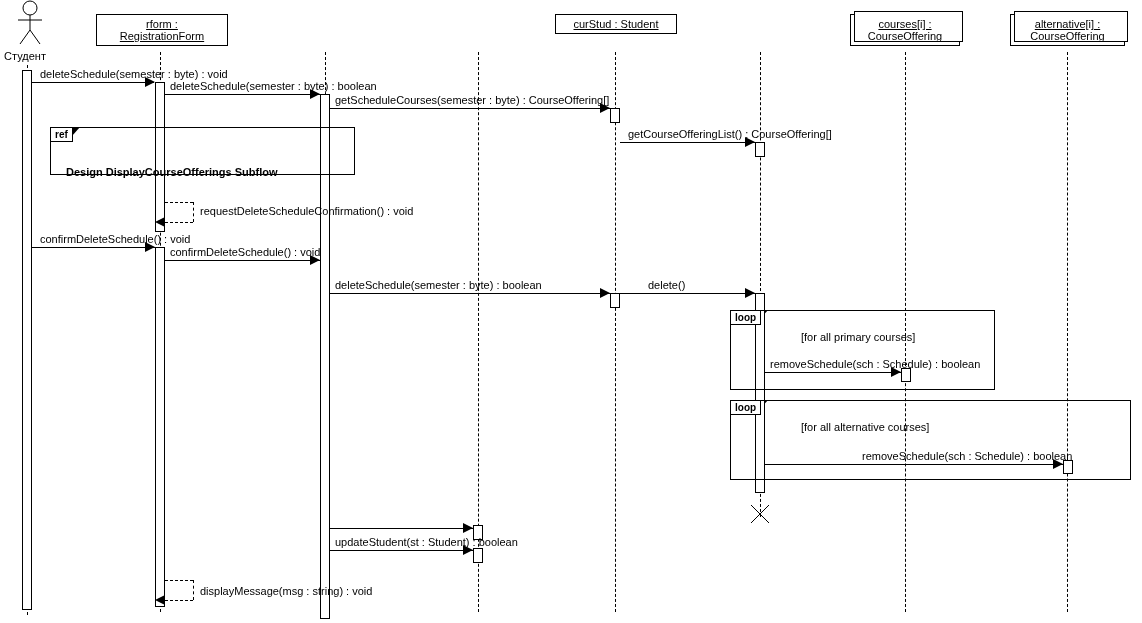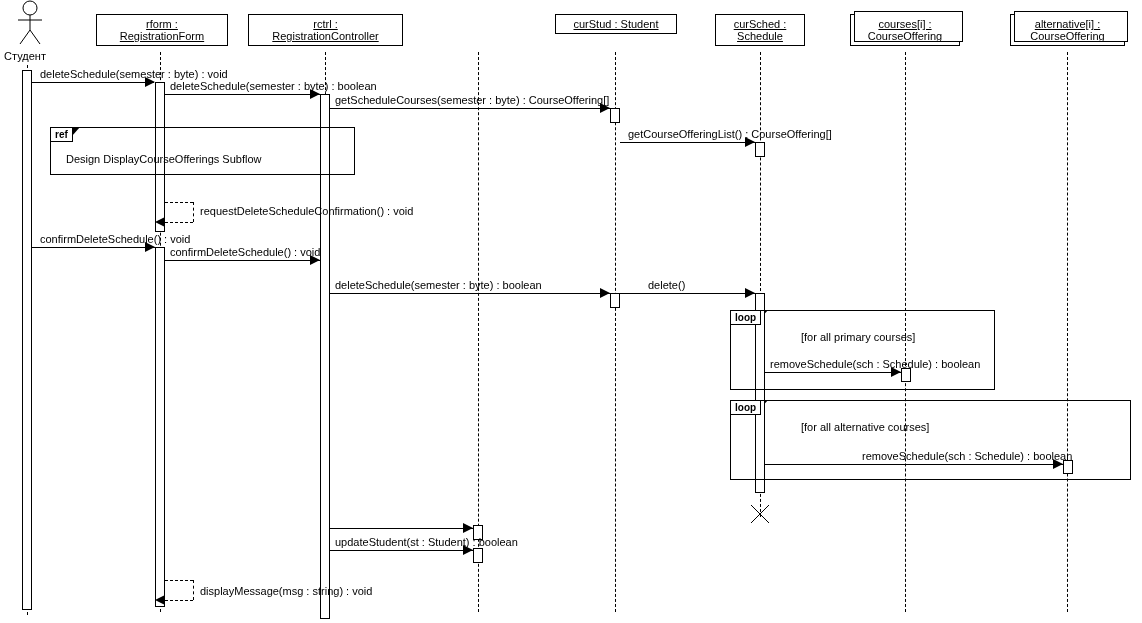--- a/index.html
+++ b/index.html
@@ -52,25 +52,21 @@
       <line x1="14" y1="15" x2="14" y2="30" stroke="#000"></line>
       <line x1="2" y1="20" x2="26" y2="20" stroke="#000"></line>
       <line x1="14" y1="30" x2="4" y2="44" stroke="#000"></line>
       <line x1="14" y1="30" x2="24" y2="44" stroke="#000"></line>
     </svg>
   </div>
   <div class="actor-label">Студент</div>
 
   <div class="lifeline-head" style="left:96px; width:132px;text-align:center;"><span style="white-space:pre-line;">rform :
 RegistrationForm</span></div>
-  <div class="lifeline-head" style="left:248px; width:155px;"><span style="white-space:pre-line;">rctrl :
-RegistrationController</span></div>
   <div class="lifeline-head" style="left:555px; width:122px;"><span>curStud : Student</span></div>
-  <div class="lifeline-head" style="left:715px; width:90px;"><span style="white-space:pre-line;">curSched :
-Schedule</span></div>
   <div class="lifeline-head stacked" style="left:850px; width:110px;"><span style="white-space:pre-line;">courses[i] :
 CourseOffering</span></div>
   <div class="lifeline-head stacked" style="left:1010px; width:115px;"><span style="white-space:pre-line;">alternative[i] :
 CourseOffering</span></div>
 
   <div class="lifeline" style="left:27px; top:65px; height:550px;"></div>
   <div class="lifeline" style="left:160px;"></div>
   <div class="lifeline" style="left:325px;"></div>
   <div class="lifeline" style="left:478px;"></div>
   <div class="lifeline" style="left:615px;"></div>
@@ -103,21 +99,21 @@
   <div class="arrow-line" style="left:330px; top:108px; width:280px;"></div>
   <div class="arrow-head-right" style="left:600px; top:103px;"></div>
   <div class="msg" style="left:335px; top:94px;">getScheduleCourses(semester : byte) : CourseOffering[]</div>
 
   <div class="arrow-line" style="left:620px; top:142px; width:135px;"></div>
   <div class="arrow-head-right" style="left:745px; top:137px;"></div>
   <div class="msg" style="left:628px; top:128px;">getCourseOfferingList() : CourseOffering[]</div>
 
   <div class="frame" style="left:50px; top:127px; width:305px; height:48px;">
     <div class="frame-label frame-label-border">ref</div>
-    <div class="frame-text" style="left:15px; top:25px;">Design DisplayCourseOfferings Subflow</div>
+    <div class="frame-text" style="left:15px; top:38px;font-weight:bold;">Design DisplayCourseOfferings Subflow</div>
   </div>
 
   <div class="self-msg" style="left:155px; top:202px;">
     <div style="position:absolute; border-top:1px dashed #000; left:10px; top:0; width:28px;"></div>
     <div style="position:absolute; border-right:1px dashed #000; left:38px; top:0; height:20px;"></div>
     <div style="position:absolute; border-bottom:1px dashed #000; left:10px; top:20px; width:28px;"></div>
     <div class="arrow-head-left" style="left:0px; top:15px;"></div>
   </div>
   <div class="msg" style="left:200px; top:205px;">requestDeleteScheduleConfirmation() : void</div>
 

